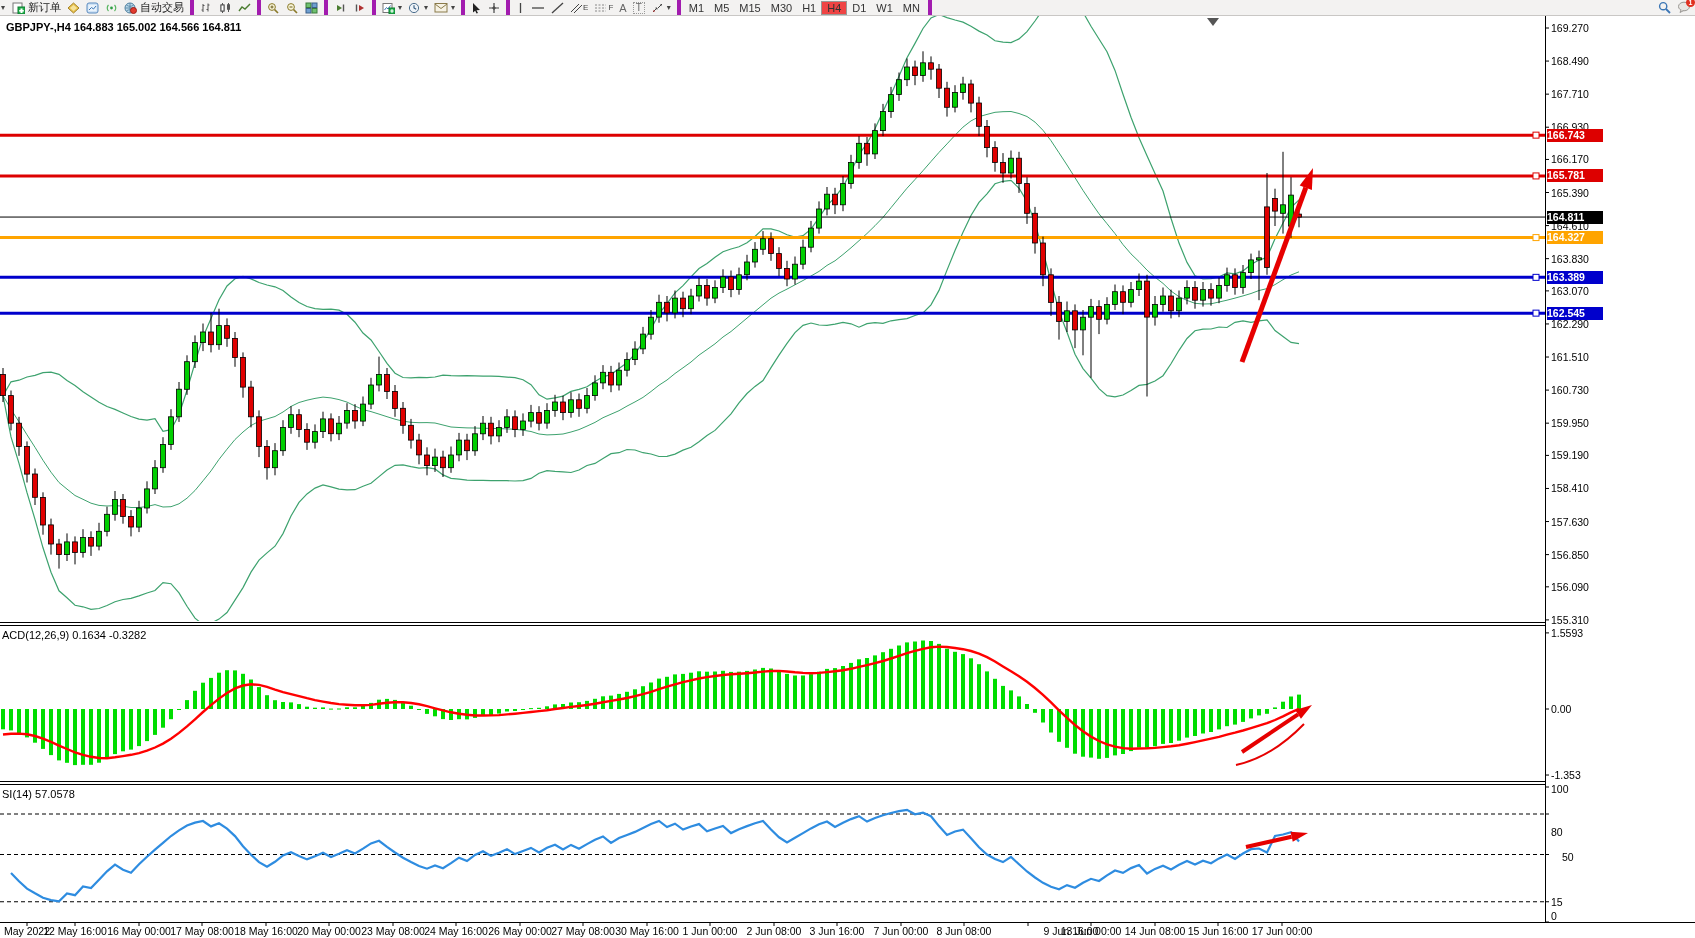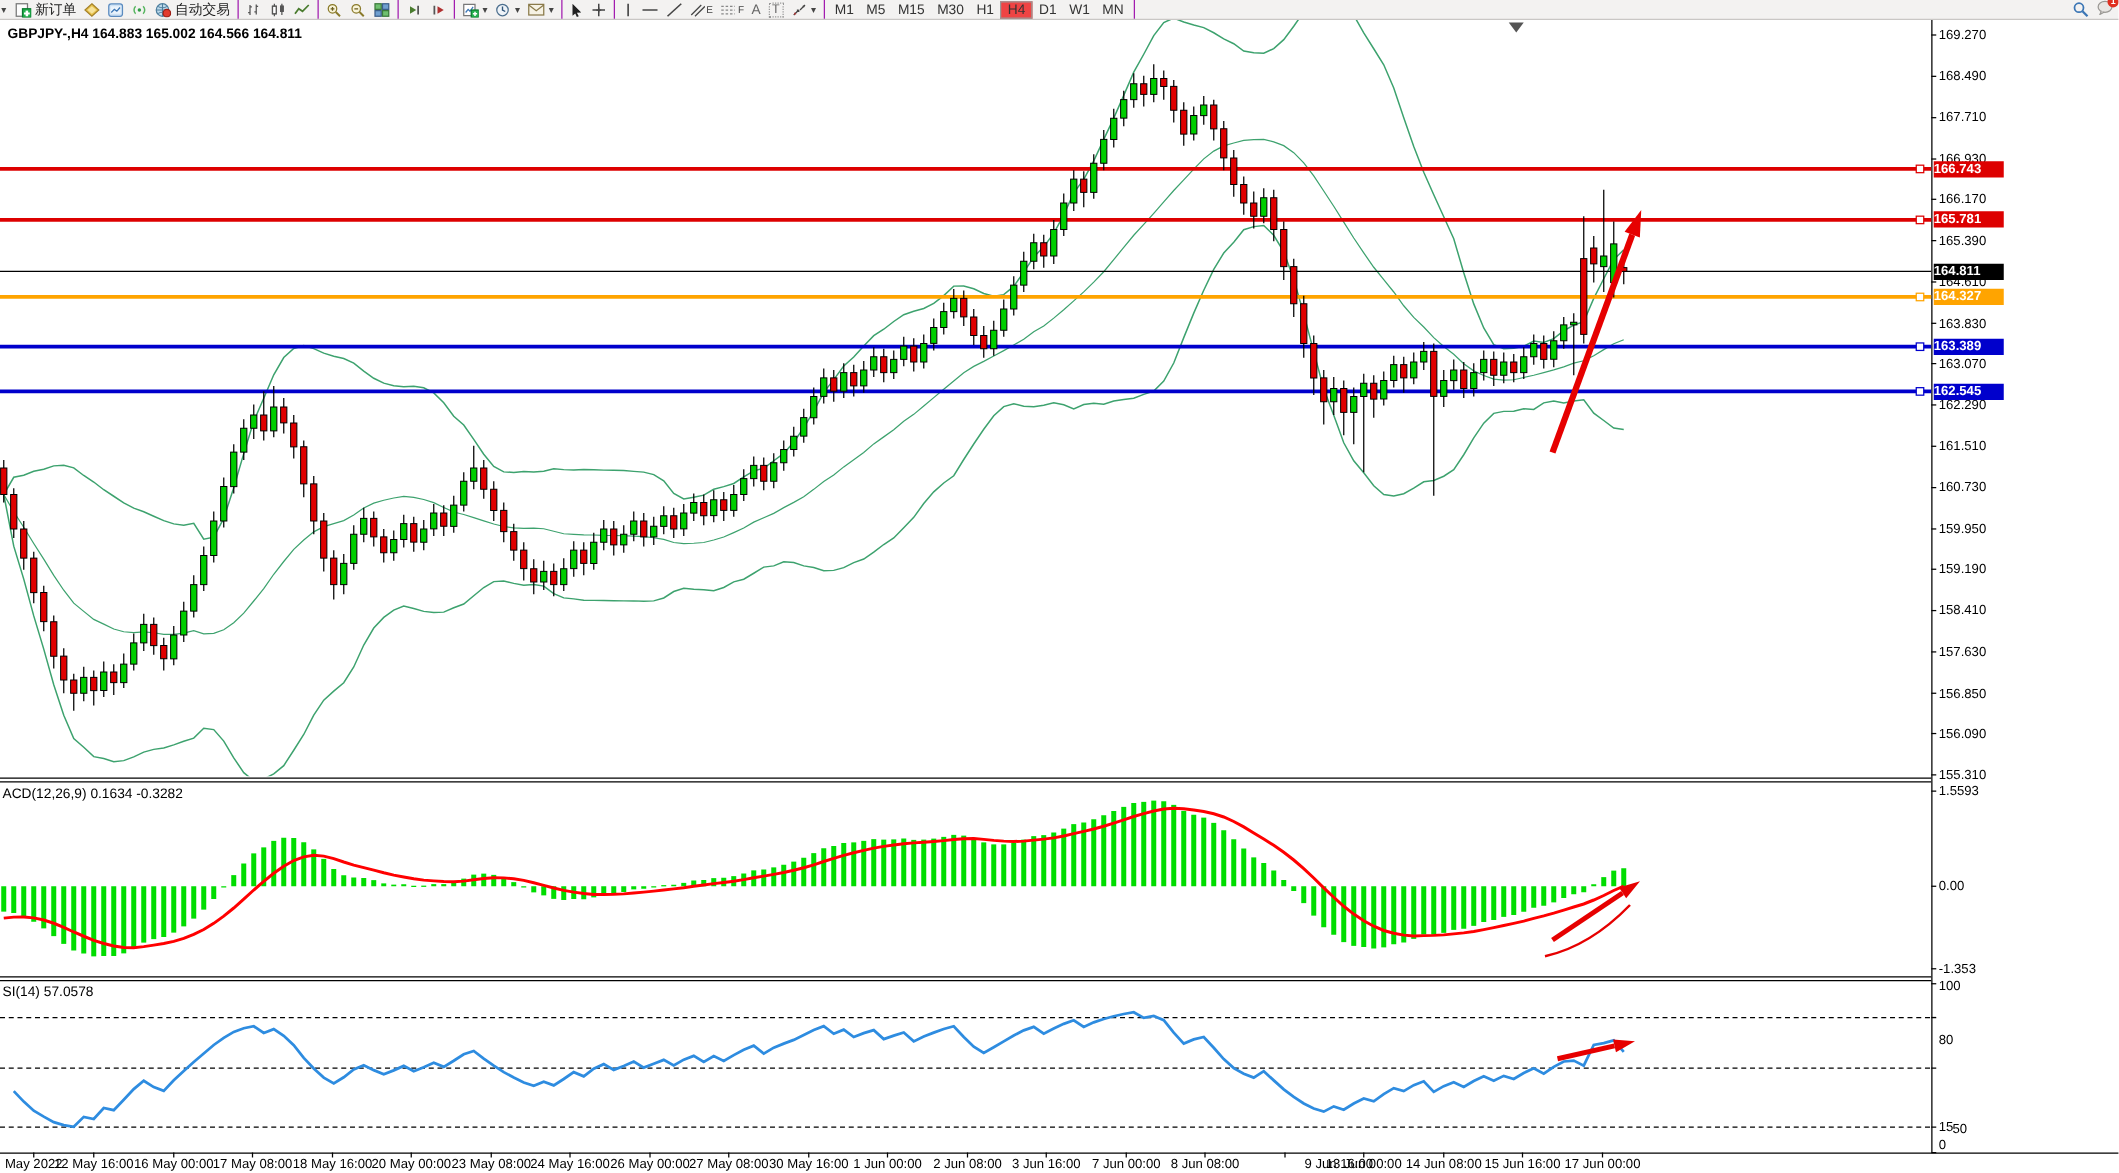--- a/index.html
+++ b/index.html
@@ -2,21 +2,21 @@
 <html><head>
 <meta charset="utf-8">
 <style>
   html,body{margin:0;padding:0;background:#fff;}
   #app{position:relative;width:1695px;height:938px;overflow:hidden;background:#fff;
        font-family:"Liberation Sans",sans-serif;-webkit-font-smoothing:antialiased;}
   
   .toolbar{position:absolute;left:0;top:0;width:1695px;height:15px;background:#f3f2f1;
            border-bottom:1px solid #c9c7c5;display:flex;align-items:center;z-index:30;
            font-size:11px;color:#222;}
-  .tb-group{display:flex;align-items:center;height:15px;padding:0 3px;border-right:1px solid #a21caf;}
+  .tb-group{display:flex;align-items:center;height:15px;padding:0 3px;border-right:4px solid #a21caf;}
   .tb-btn{display:flex;align-items:center;gap:3px;padding:0 3px;height:14px;cursor:default;white-space:nowrap;}
   .tb-btn svg{display:block;}
   .tf-btn{padding:0 5px;height:14px;line-height:14px;color:#333;}
   .tf-btn.active{background:#ef4444;border:1px solid #9a9896;height:12px;line-height:12px;}
   .caret{font-size:8px;color:#444;}
   .tb-right{margin-left:auto;display:flex;align-items:center;gap:6px;padding-right:4px;border-right:none;}
   .badge{position:absolute;right:-4px;top:-3px;background:#e03020;color:#fff;border-radius:50%;
          width:9px;height:9px;font-size:7px;line-height:9px;text-align:center;font-weight:bold;}
   
   .abs{position:absolute;}
@@ -861,21 +861,21 @@
       <div class="tag" style="top: 231.083px; background: rgb(255, 164, 0);">164.327</div>
       <div class="tag" style="top: 270.854px; background: rgb(0, 0, 204);">163.389</div>
       <div class="tag" style="top: 306.64px; background: rgb(0, 0, 204);">162.545</div>
       <div class="panel-label" style="left: 2px; top: 629px;">ACD(12,26,9) 0.1634 -0.3282</div>
       <div class="panel-label" style="left: 2px; top: 788px;">SI(14) 57.0578</div>
       <div class="axis-label" style="top: 626.906px;">1.5593</div>
       <div class="axis-label" style="top: 703px;">0.00</div>
       <div class="axis-label" style="top: 769.026px;">-1.353</div>
       <div class="axis-label" style="top: 783px;">100</div>
       <div class="axis-label" style="top: 826px;">80</div>
-      <div class="axis-label" style="top: 897px; padding-left: 11px;">50</div>
+      <div class="axis-label" style="top: 851px; padding-left: 11px;">50</div>
       <div class="axis-label" style="top: 895.75px;">15</div>
       <div class="axis-label" style="top: 910px;">0</div>
       <div class="time-label" style="left: 27px;">May 2022</div>
       <div class="time-label" style="left: 75px;">12 May 16:00</div>
       <div class="time-label" style="left: 139px;">16 May 00:00</div>
       <div class="time-label" style="left: 202px;">17 May 08:00</div>
       <div class="time-label" style="left: 266px;">18 May 16:00</div>
       <div class="time-label" style="left: 329px;">20 May 00:00</div>
       <div class="time-label" style="left: 393px;">23 May 08:00</div>
       <div class="time-label" style="left: 456px;">24 May 16:00</div>

